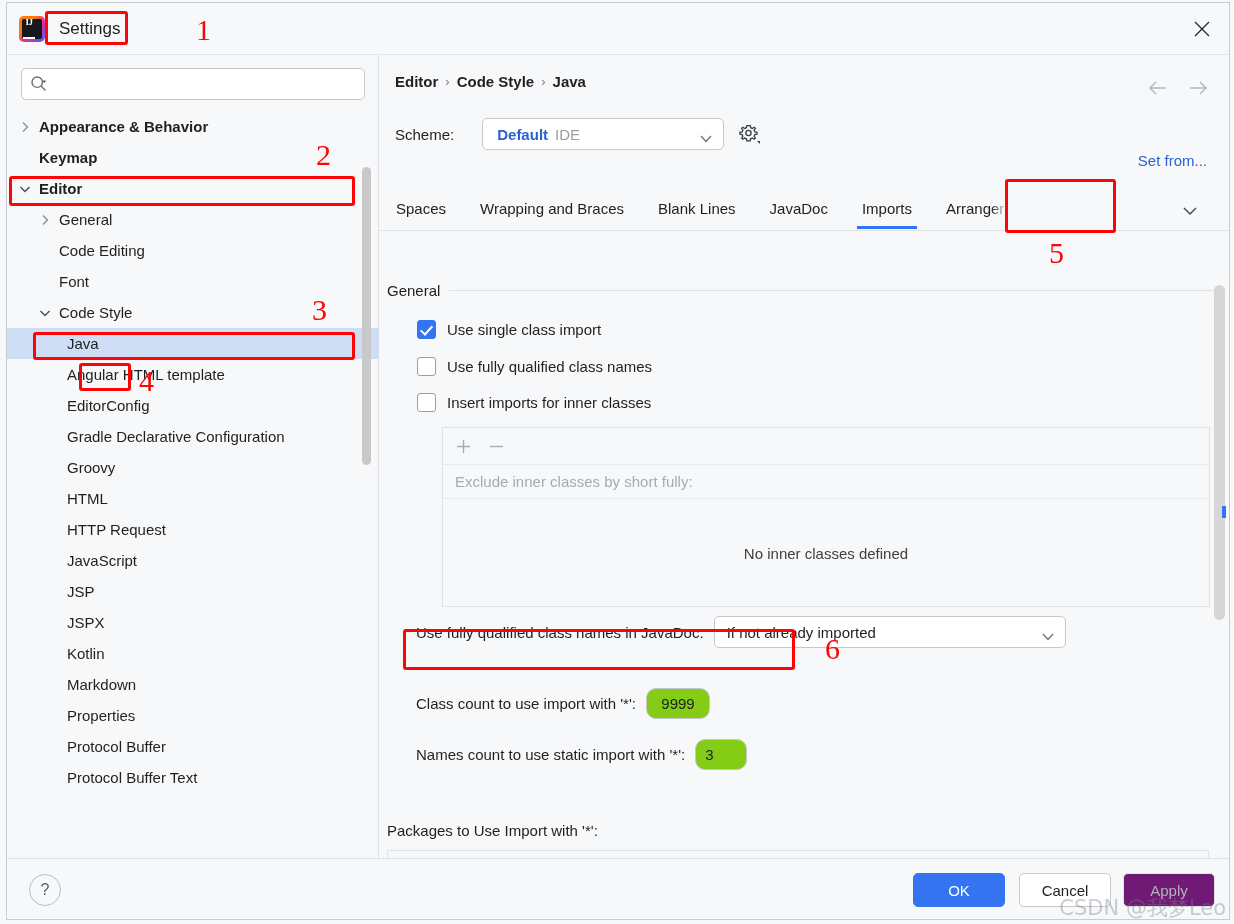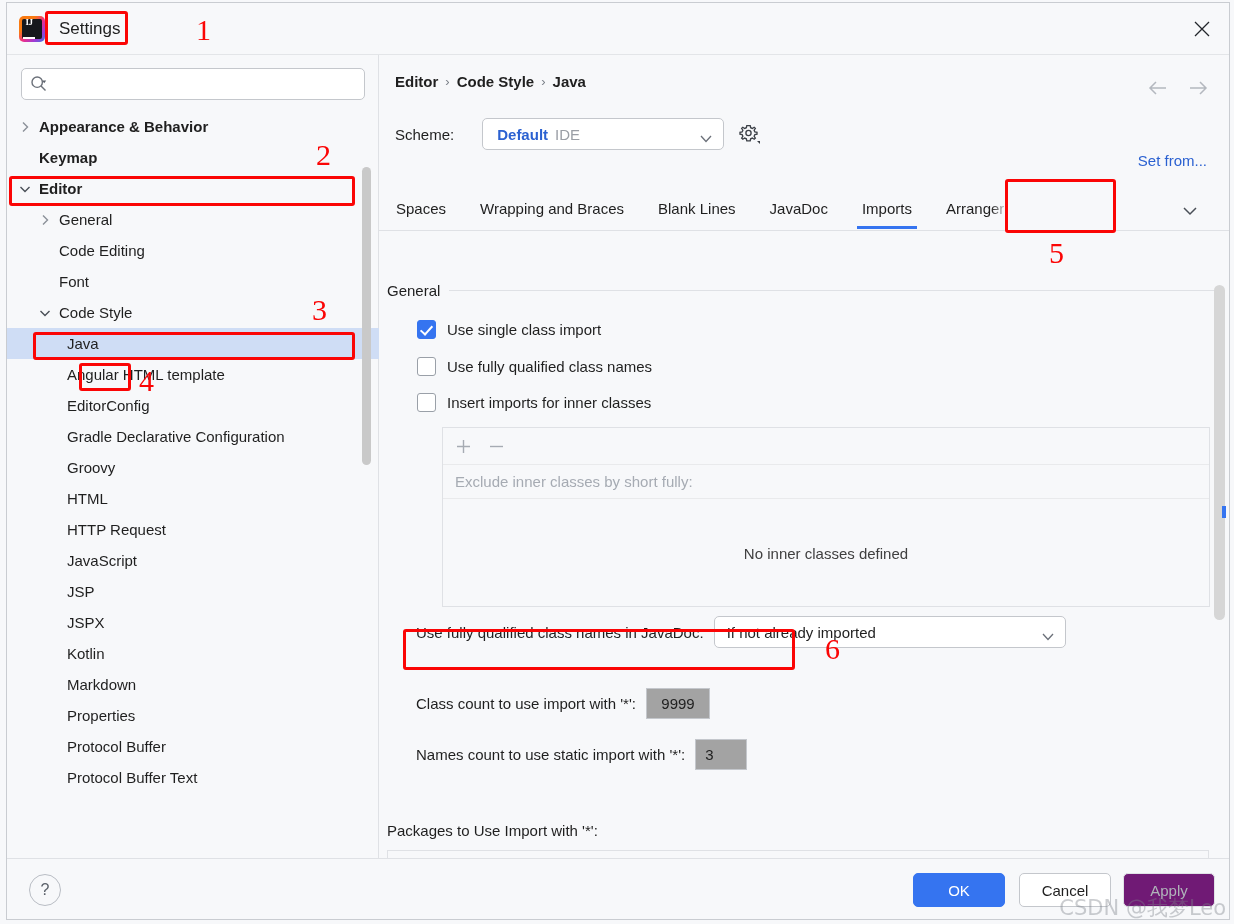--- a/index.html
+++ b/index.html
@@ -325,23 +325,23 @@
     position: relative;
     display: flex; align-items: center;
     box-sizing: border-box;
     cursor: pointer;
   }
   .combo .val { margin-left: 12px; font-size: 15px; color: #1f1f1f; }
   .combo .chev { position: absolute; right: 11px; top: 11px; }
   .num-input {
     height: 31px;
     margin-left: 10px;
-    background: #a3a3a3;
+    background: #84cc16;
     border: 1px solid #c4c7cc;
-    border-radius: 0;
+    border-radius: 10px;
     display: flex; align-items: center;
     justify-content: center;
     font-size: 15px; color: #1f1f1f;
     box-sizing: border-box;
   }
 
   .pkg-label {
     position: absolute; left: 8px; top: 592px;
     font-size: 15px; color: #1f1f1f;
   }

